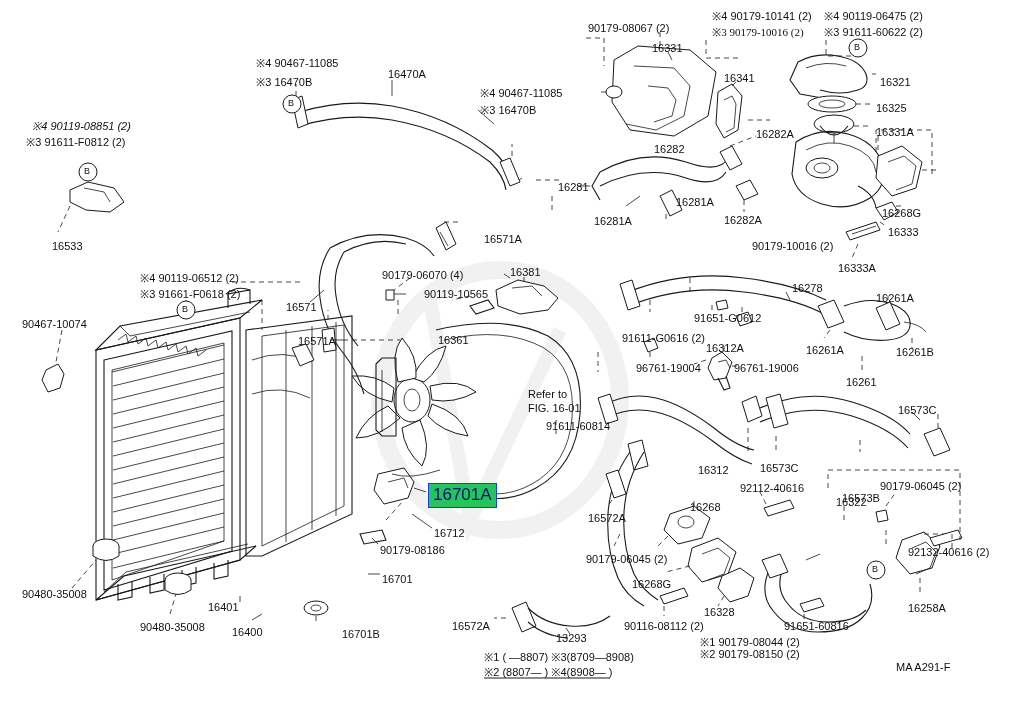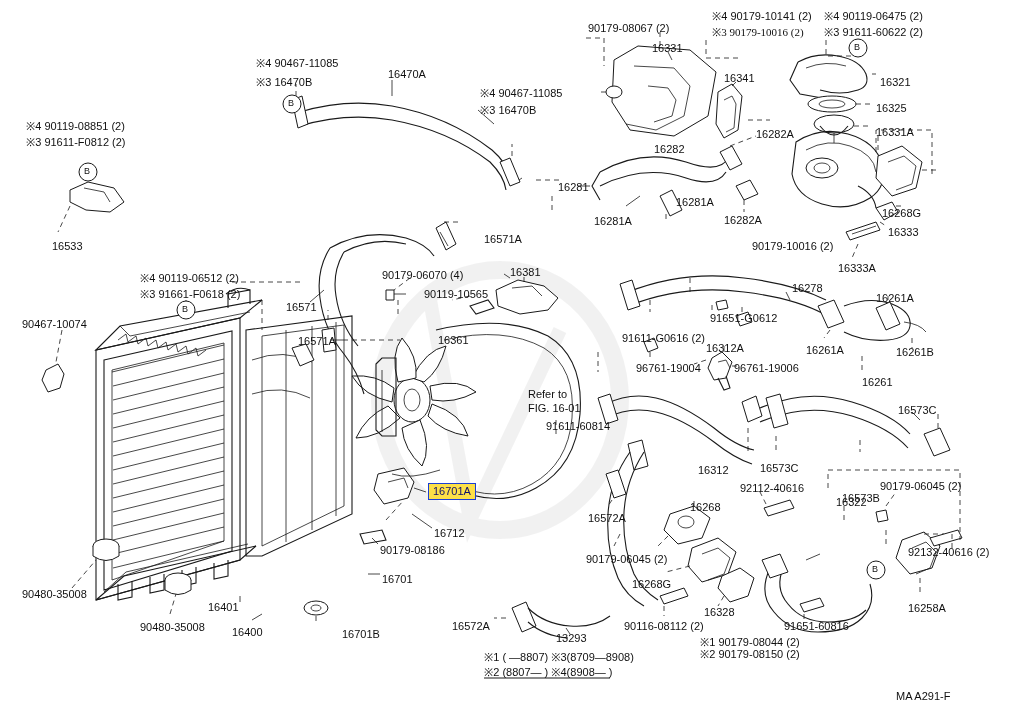--- a/index.html
+++ b/index.html
@@ -16,23 +16,23 @@
     font-size:11px;
     color:#101010;
     white-space:nowrap;
     letter-spacing:0px;
     line-height:12px;
   }
   .lbl.tiny{font-size:9px;}
   .hl{
     position:absolute;
     border:1px solid #1b3fd4;
-    background:#fde047;
+    background:#22c55e;
     color:#10106b;
-    font-size:11px;
+    font-size:17px;
     padding:1px 4px 2px 4px;
     box-sizing:border-box;
     white-space:nowrap;
   }
 </style>
 </head>
 <body>
 
 <div id="sheet">
 
@@ -402,21 +402,21 @@
   </svg>
 
   <div class="hl" style="left:428px;top:483px;">16701A</div>
 
   <div class="lbl tiny" style="left:84px;top:165px;">B</div>
   <div class="lbl tiny" style="left:182px;top:303px;">B</div>
   <div class="lbl tiny" style="left:288px;top:97px;">B</div>
   <div class="lbl tiny" style="left:854px;top:41px;">B</div>
   <div class="lbl tiny" style="left:872px;top:563px;">B</div>
 
-  <div class="lbl" style="left:26px;top:120px;">※4 90119-08851 (2)</div>
+  <div class="lbl" style="left:32px;top:120px;font-style:italic;">※4 90119-08851 (2)</div>
   <div class="lbl" style="left:26px;top:136px;text-align:right;">※3 91611-F0812 (2)</div>
   <div class="lbl" style="left:52px;top:240px;">16533</div>
   <div class="lbl" style="left:22px;top:318px;">90467-10074</div>
   <div class="lbl" style="left:140px;top:272px;">※4 90119-06512 (2)</div>
   <div class="lbl" style="left:140px;top:288px;">※3 91661-F0618 (2)</div>
   <div class="lbl" style="left:286px;top:301px;">16571</div>
   <div class="lbl" style="left:298px;top:335px;">16571A</div>
   <div class="lbl" style="left:484px;top:233px;">16571A</div>
   <div class="lbl" style="left:256px;top:57px;">※4 90467-11085</div>
   <div class="lbl" style="left:256px;top:76px;">※3 16470B</div>
@@ -449,29 +449,29 @@
   <div class="lbl" style="left:654px;top:143px;">16282</div>
   <div class="lbl" style="left:558px;top:181px;">16281</div>
   <div class="lbl" style="left:594px;top:215px;">16281A</div>
   <div class="lbl" style="left:676px;top:196px;">16281A</div>
   <div class="lbl" style="left:724px;top:214px;">16282A</div>
   <div class="lbl" style="left:882px;top:207px;">16268G</div>
   <div class="lbl" style="left:888px;top:226px;">16333</div>
   <div class="lbl" style="left:752px;top:240px;">90179-10016  (2)</div>
   <div class="lbl" style="left:838px;top:262px;">16333A</div>
   <div class="lbl" style="left:792px;top:282px;">16278</div>
-  <div class="lbl" style="left:694px;top:312px;margin-left:16px;">91651-G0612</div>
+  <div class="lbl" style="left:694px;top:312px;">91651-G0612</div>
   <div class="lbl" style="left:622px;top:332px;">91611-G0616 (2)</div>
   <div class="lbl" style="left:636px;top:362px;">96761-19004</div>
   <div class="lbl" style="left:734px;top:362px;">96761-19006</div>
   <div class="lbl" style="left:706px;top:342px;">16312A</div>
   <div class="lbl" style="left:876px;top:292px;">16261A</div>
   <div class="lbl" style="left:806px;top:344px;">16261A</div>
   <div class="lbl" style="left:896px;top:346px;">16261B</div>
-  <div class="lbl" style="left:846px;top:376px;margin-left:16px;">16261</div>
+  <div class="lbl" style="left:846px;top:376px;">16261</div>
   <div class="lbl" style="left:898px;top:404px;">16573C</div>
   <div class="lbl" style="left:546px;top:420px;">91611-60814</div>
   <div class="lbl" style="left:698px;top:464px;">16312</div>
   <div class="lbl" style="left:760px;top:462px;">16573C</div>
   <div class="lbl" style="left:842px;top:458px;margin-top:34px;">16573B</div>
   <div class="lbl" style="left:690px;top:501px;">16268</div>
   <div class="lbl" style="left:588px;top:512px;">16572A</div>
   <div class="lbl" style="left:740px;top:482px;">92112-40616</div>
   <div class="lbl" style="left:880px;top:480px;">90179-06045 (2)</div>
   <div class="lbl" style="left:836px;top:496px;">16322</div>
@@ -486,15 +486,15 @@
   <div class="lbl" style="left:556px;top:632px;">13293</div>
   <div class="lbl" style="left:700px;top:636px;">※1 90179-08044 (2)</div>
   <div class="lbl" style="left:700px;top:648px;">※2 90179-08150 (2)</div>
 
   <div class="lbl" style="left:528px;top:388px;">Refer to</div>
   <div class="lbl" style="left:528px;top:402px;">FIG. 16-01</div>
 
   <div class="lbl" style="left:484px;top:651px;">※1 (        —8807)  ※3(8709—8908)</div>
   <div class="lbl" style="left:484px;top:666px;">※2 (8807—        )  ※4(8908—    )</div>
 
-  <div class="lbl" style="left:896px;top:690px;">MA  A291-F</div>
+  <div class="lbl" style="left:896px;top:661px;">MA  A291-F</div>
 
 </div>
 
 </body></html>

